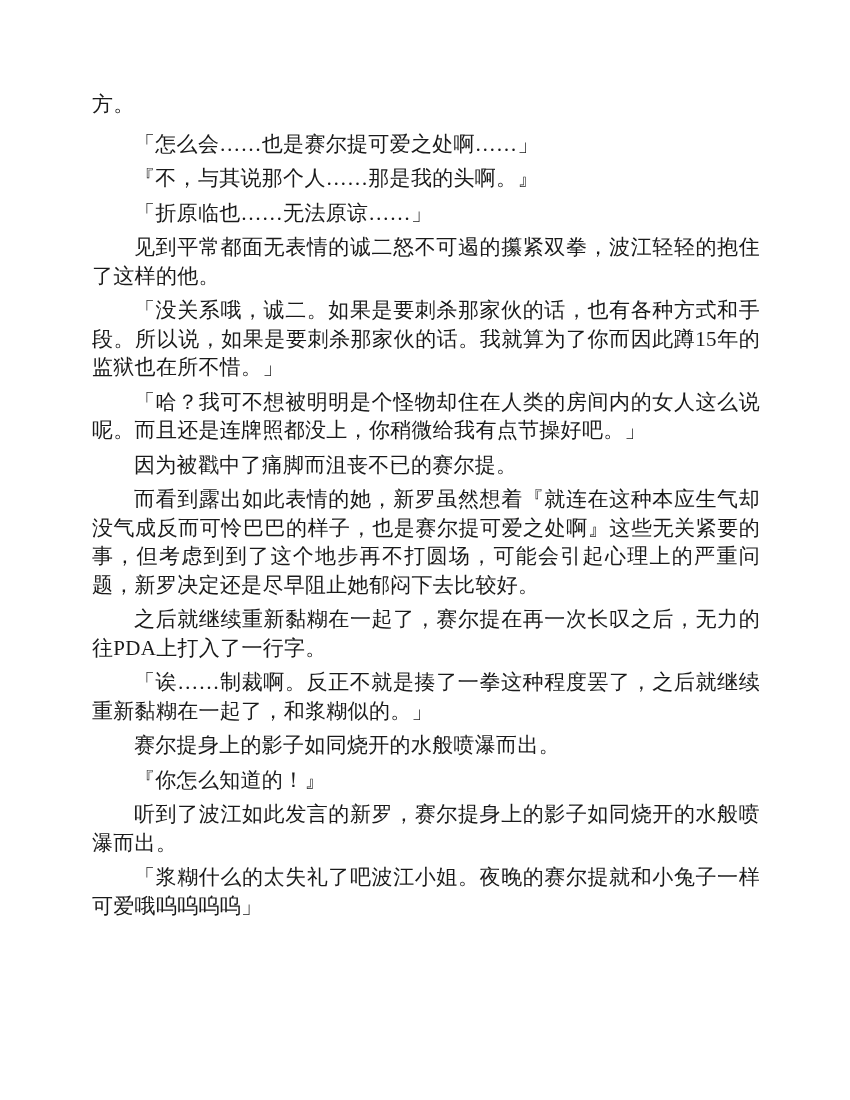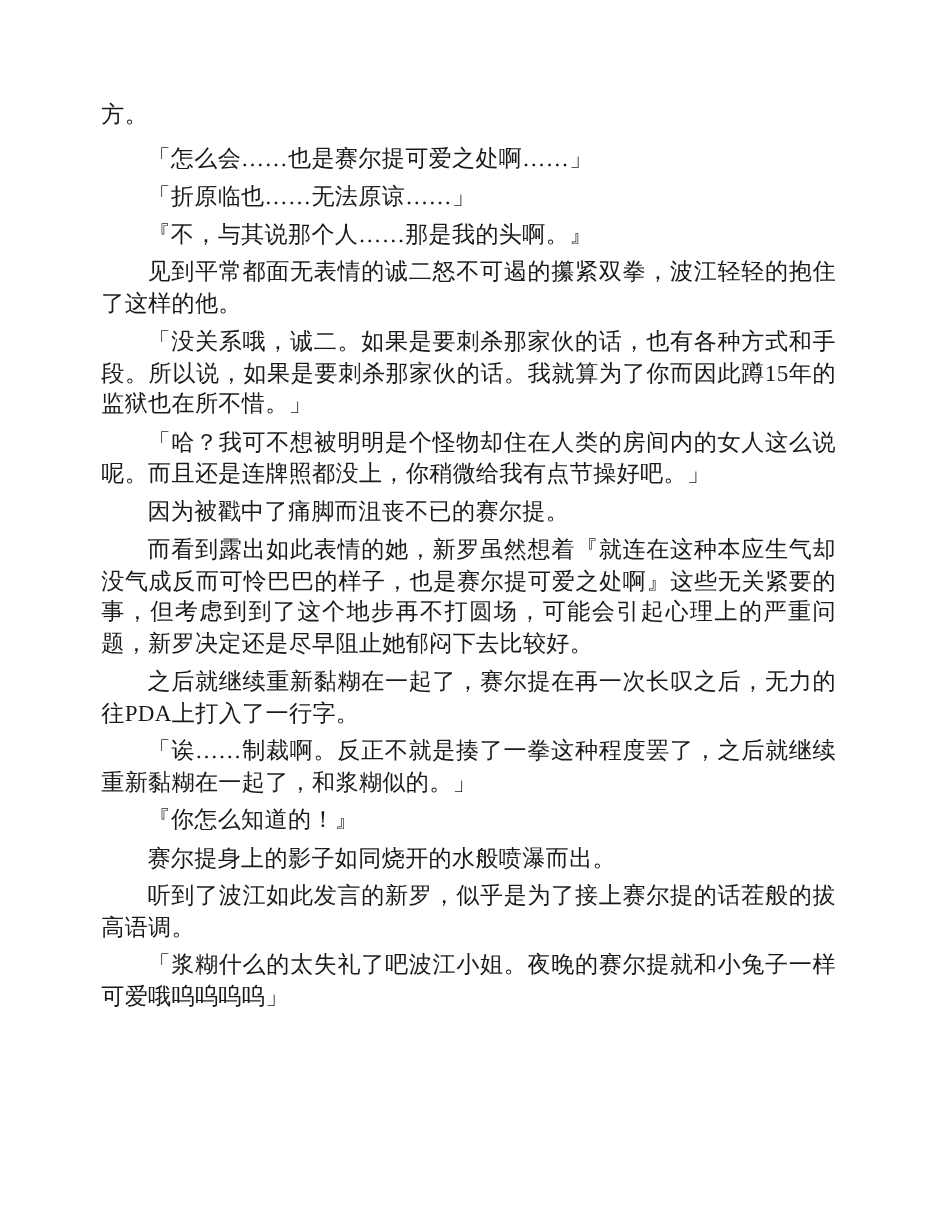--- a/index.html
+++ b/index.html
@@ -38,27 +38,27 @@
     margin-bottom: 11px;
   }
 </style>
 </head>
 <body>
 
 <div class="page">
   <div class="text-block">
     <p class="para continuation">方。</p>
     <p class="para">「怎么会……也是赛尔提可爱之处啊……」</p>
+    <p class="para">『不，与其说那个人……那是我的头啊。』</p>
     <p class="para">「折原临也……无法原谅……」</p>
-    <p class="para">『不，与其说那个人……那是我的头啊。』</p>
     <p class="para">见到平常都面无表情的诚二怒不可遏的攥紧双拳，波江轻轻的抱住了这样的他。</p>
     <p class="para">「没关系哦，诚二。如果是要刺杀那家伙的话，也有各种方式和手段。所以说，如果是要刺杀那家伙的话。我就算为了你而因此蹲15年的监狱也在所不惜。」</p>
     <p class="para">「哈？我可不想被明明是个怪物却住在人类的房间内的女人这么说呢。而且还是连牌照都没上，你稍微给我有点节操好吧。」</p>
     <p class="para">因为被戳中了痛脚而沮丧不已的赛尔提。</p>
     <p class="para">而看到露出如此表情的她，新罗虽然想着『就连在这种本应生气却没气成反而可怜巴巴的样子，也是赛尔提可爱之处啊』这些无关紧要的事，但考虑到到了这个地步再不打圆场，可能会引起心理上的严重问题，新罗决定还是尽早阻止她郁闷下去比较好。</p>
     <p class="para">之后就继续重新黏糊在一起了，赛尔提在再一次长叹之后，无力的往PDA上打入了一行字。</p>
     <p class="para">「诶……制裁啊。反正不就是揍了一拳这种程度罢了，之后就继续重新黏糊在一起了，和浆糊似的。」</p>
+    <p class="para">赛尔提身上的影子如同烧开的水般喷瀑而出。</p>
     <p class="para">『你怎么知道的！』</p>
-    <p class="para">赛尔提身上的影子如同烧开的水般喷瀑而出。</p>
-    <p class="para">听到了波江如此发言的新罗，似乎是为了接上赛尔提的话茬般的拔高语调。</p>
+    <p class="para">听到了波江如此发言的新罗，赛尔提身上的影子如同烧开的水般喷瀑而出。</p>
     <p class="para">「浆糊什么的太失礼了吧波江小姐。夜晚的赛尔提就和小兔子一样可爱哦呜呜呜呜」</p>
   </div>
 </div>
 
 </body></html>

